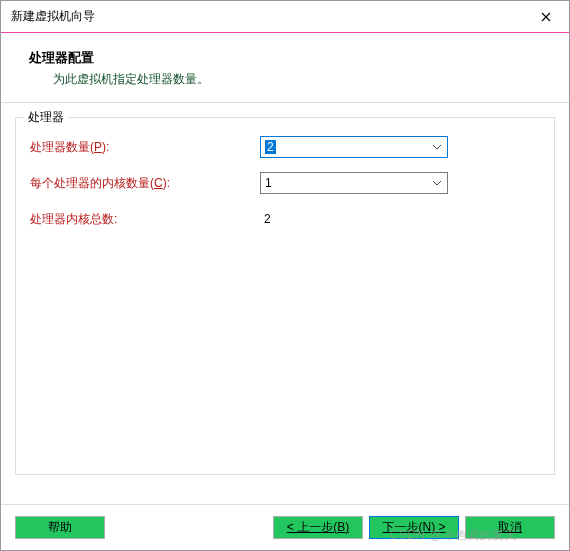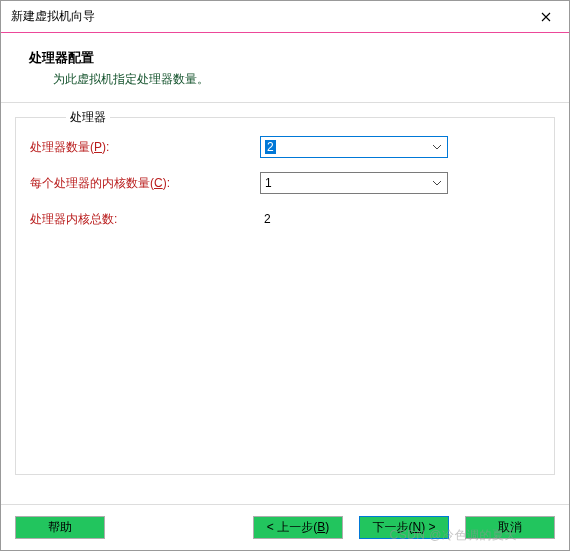--- a/index.html
+++ b/index.html
@@ -42,21 +42,20 @@
       padding: 18px 14px 14px 14px;
       height: 358px;
     }
     .groupbox-title {
       position: absolute;
       top: -9px; left: 8px;
       background: #fff;
       padding: 0 4px;
       font-size: 12px;
       color: #000;
-      margin-left: 42px;
     }
     .row {
       display: flex;
       align-items: center;
       margin-bottom: 14px;
       height: 22px;
     }
     .row-label {
       width: 230px;
       font-size: 12px;
@@ -103,21 +102,21 @@
       font-size: 12px;
       font-family: inherit;
       color: #000;
       cursor: pointer;
       padding: 0 10px;
     }
     .btn.default {
       border-color: #0078d7;
     }
     .footer-left { margin-right: auto; }
-    .footer-right { display: flex; gap: 16px; }
+    .footer-right { display: flex; gap: 6px; text-decoration: underline; }
     .btn .ul { text-decoration: underline; }
     .watermark {
       position: absolute;
       bottom: 6px; right: 52px;
       font-size: 12px;
       color: rgba(150,150,150,0.55);
       pointer-events: none;
       letter-spacing: 0.5px;
     }
   </style>

